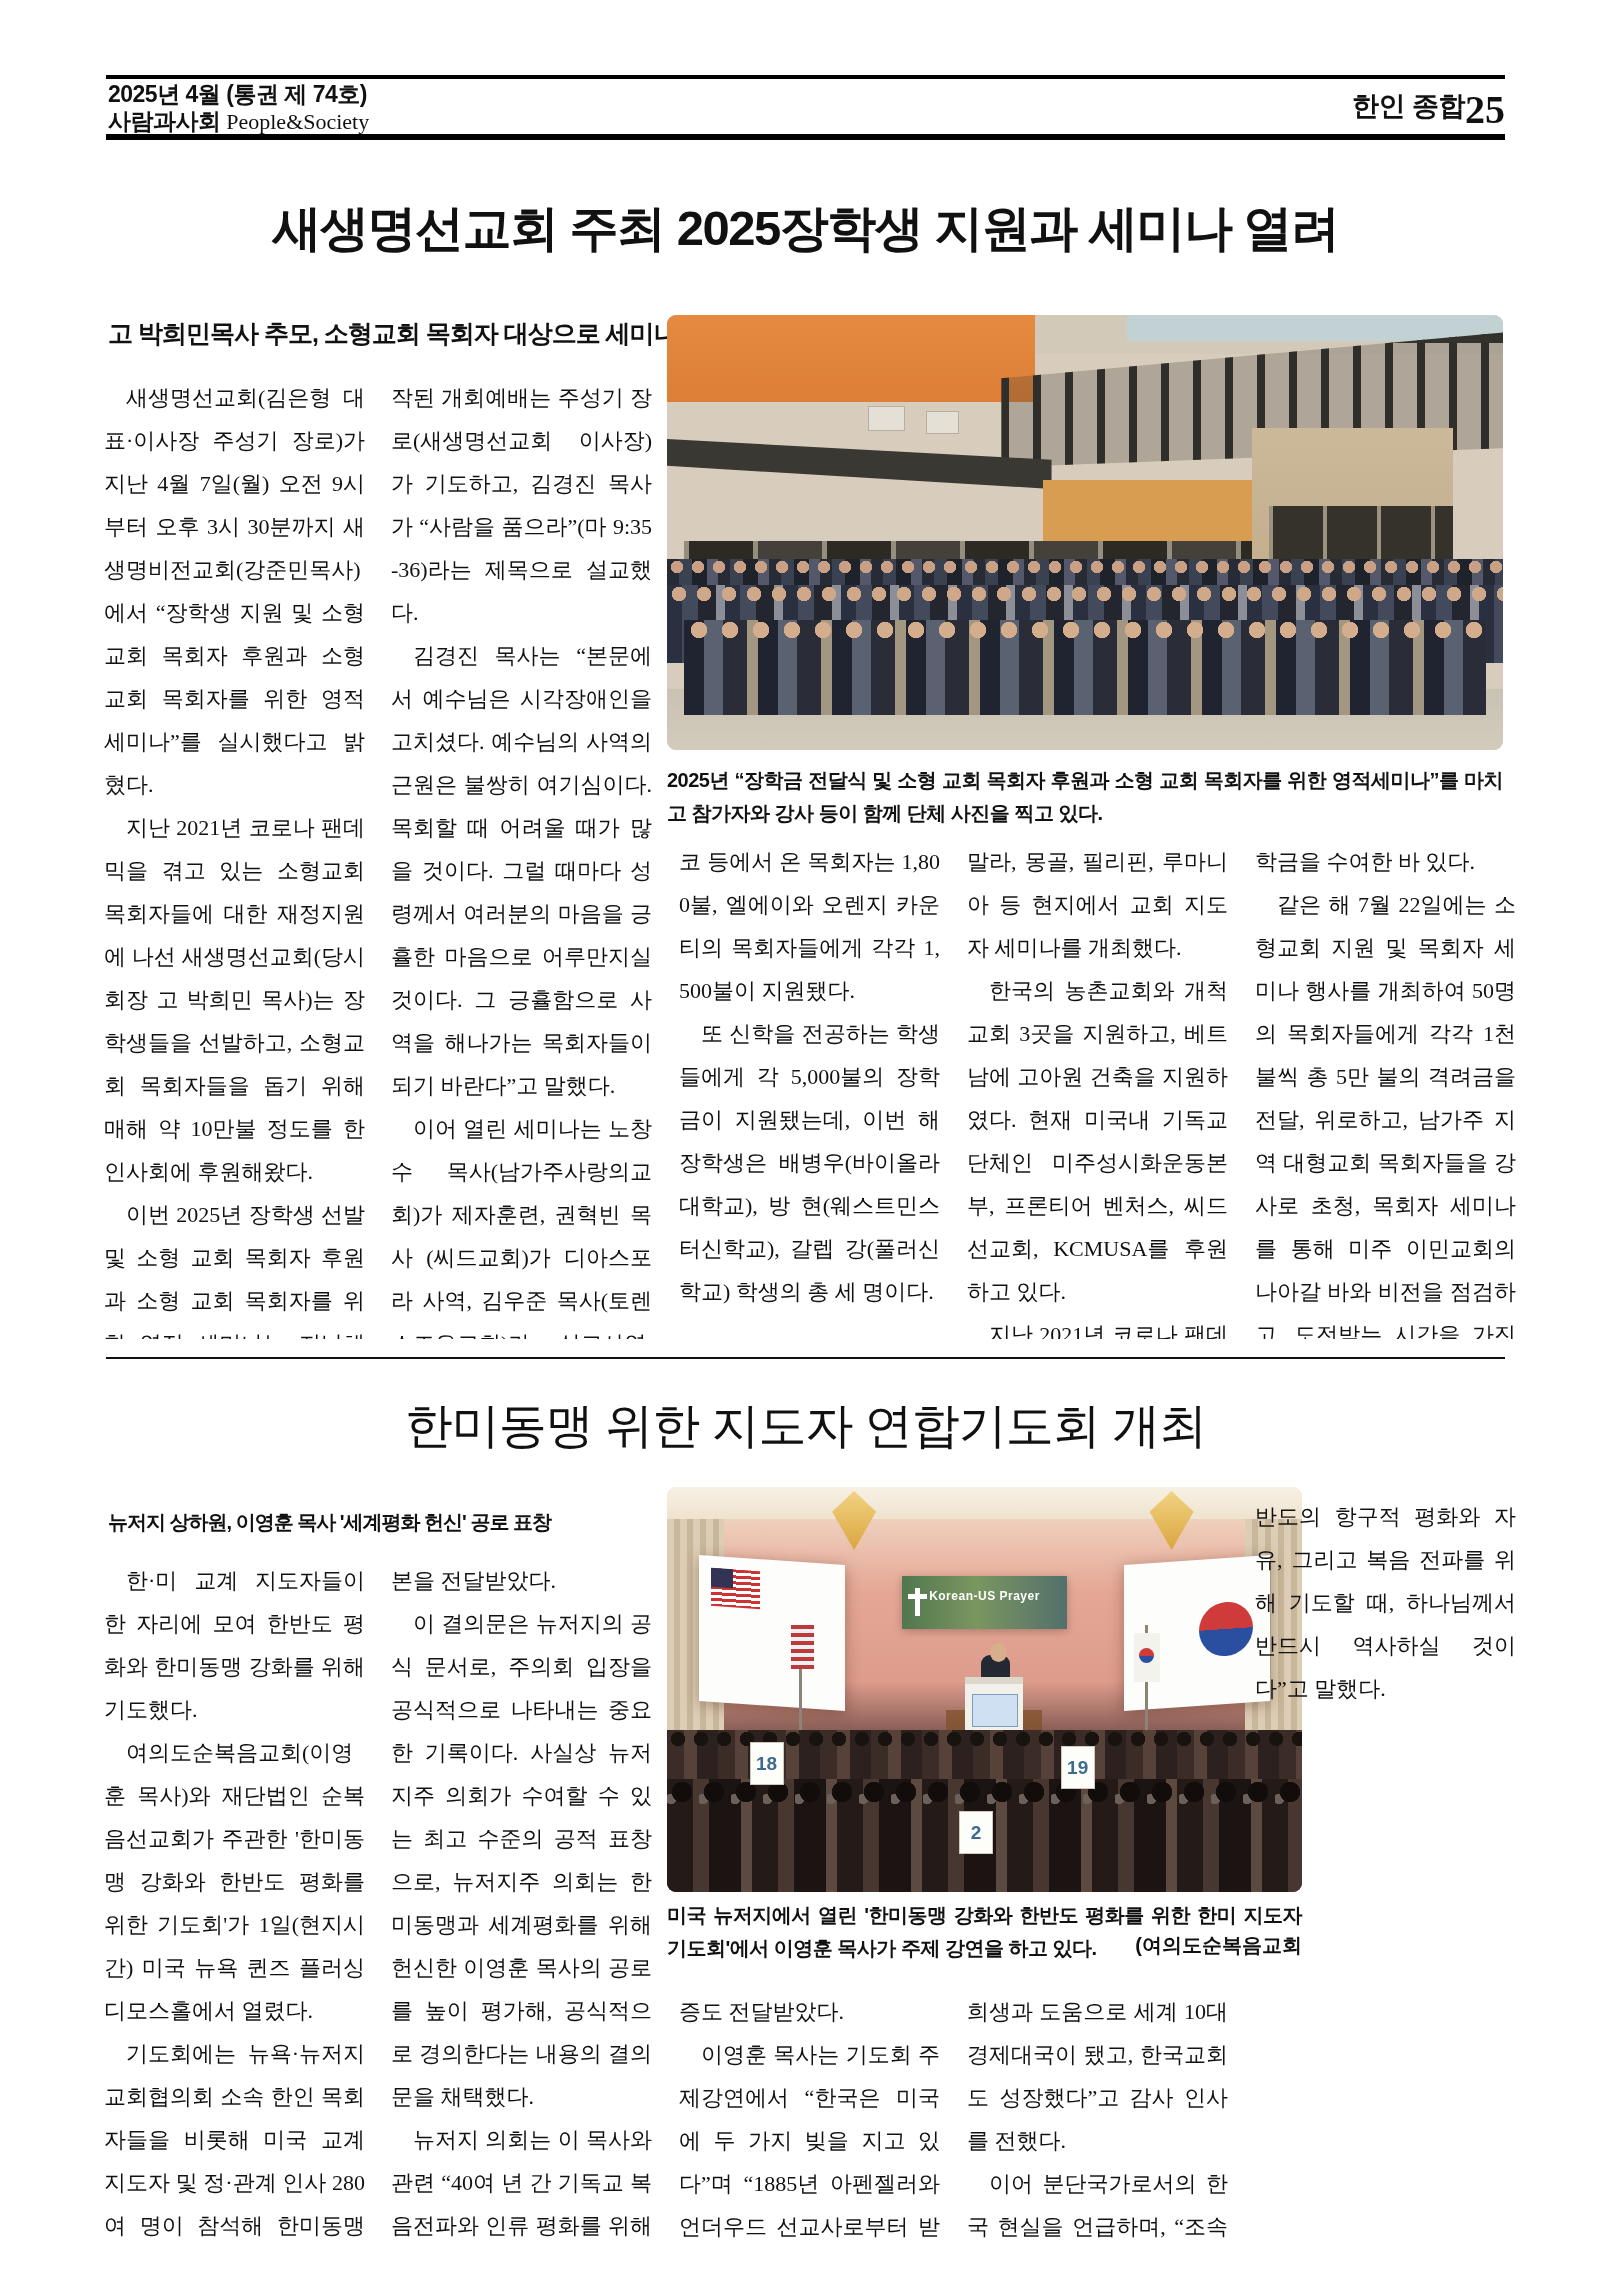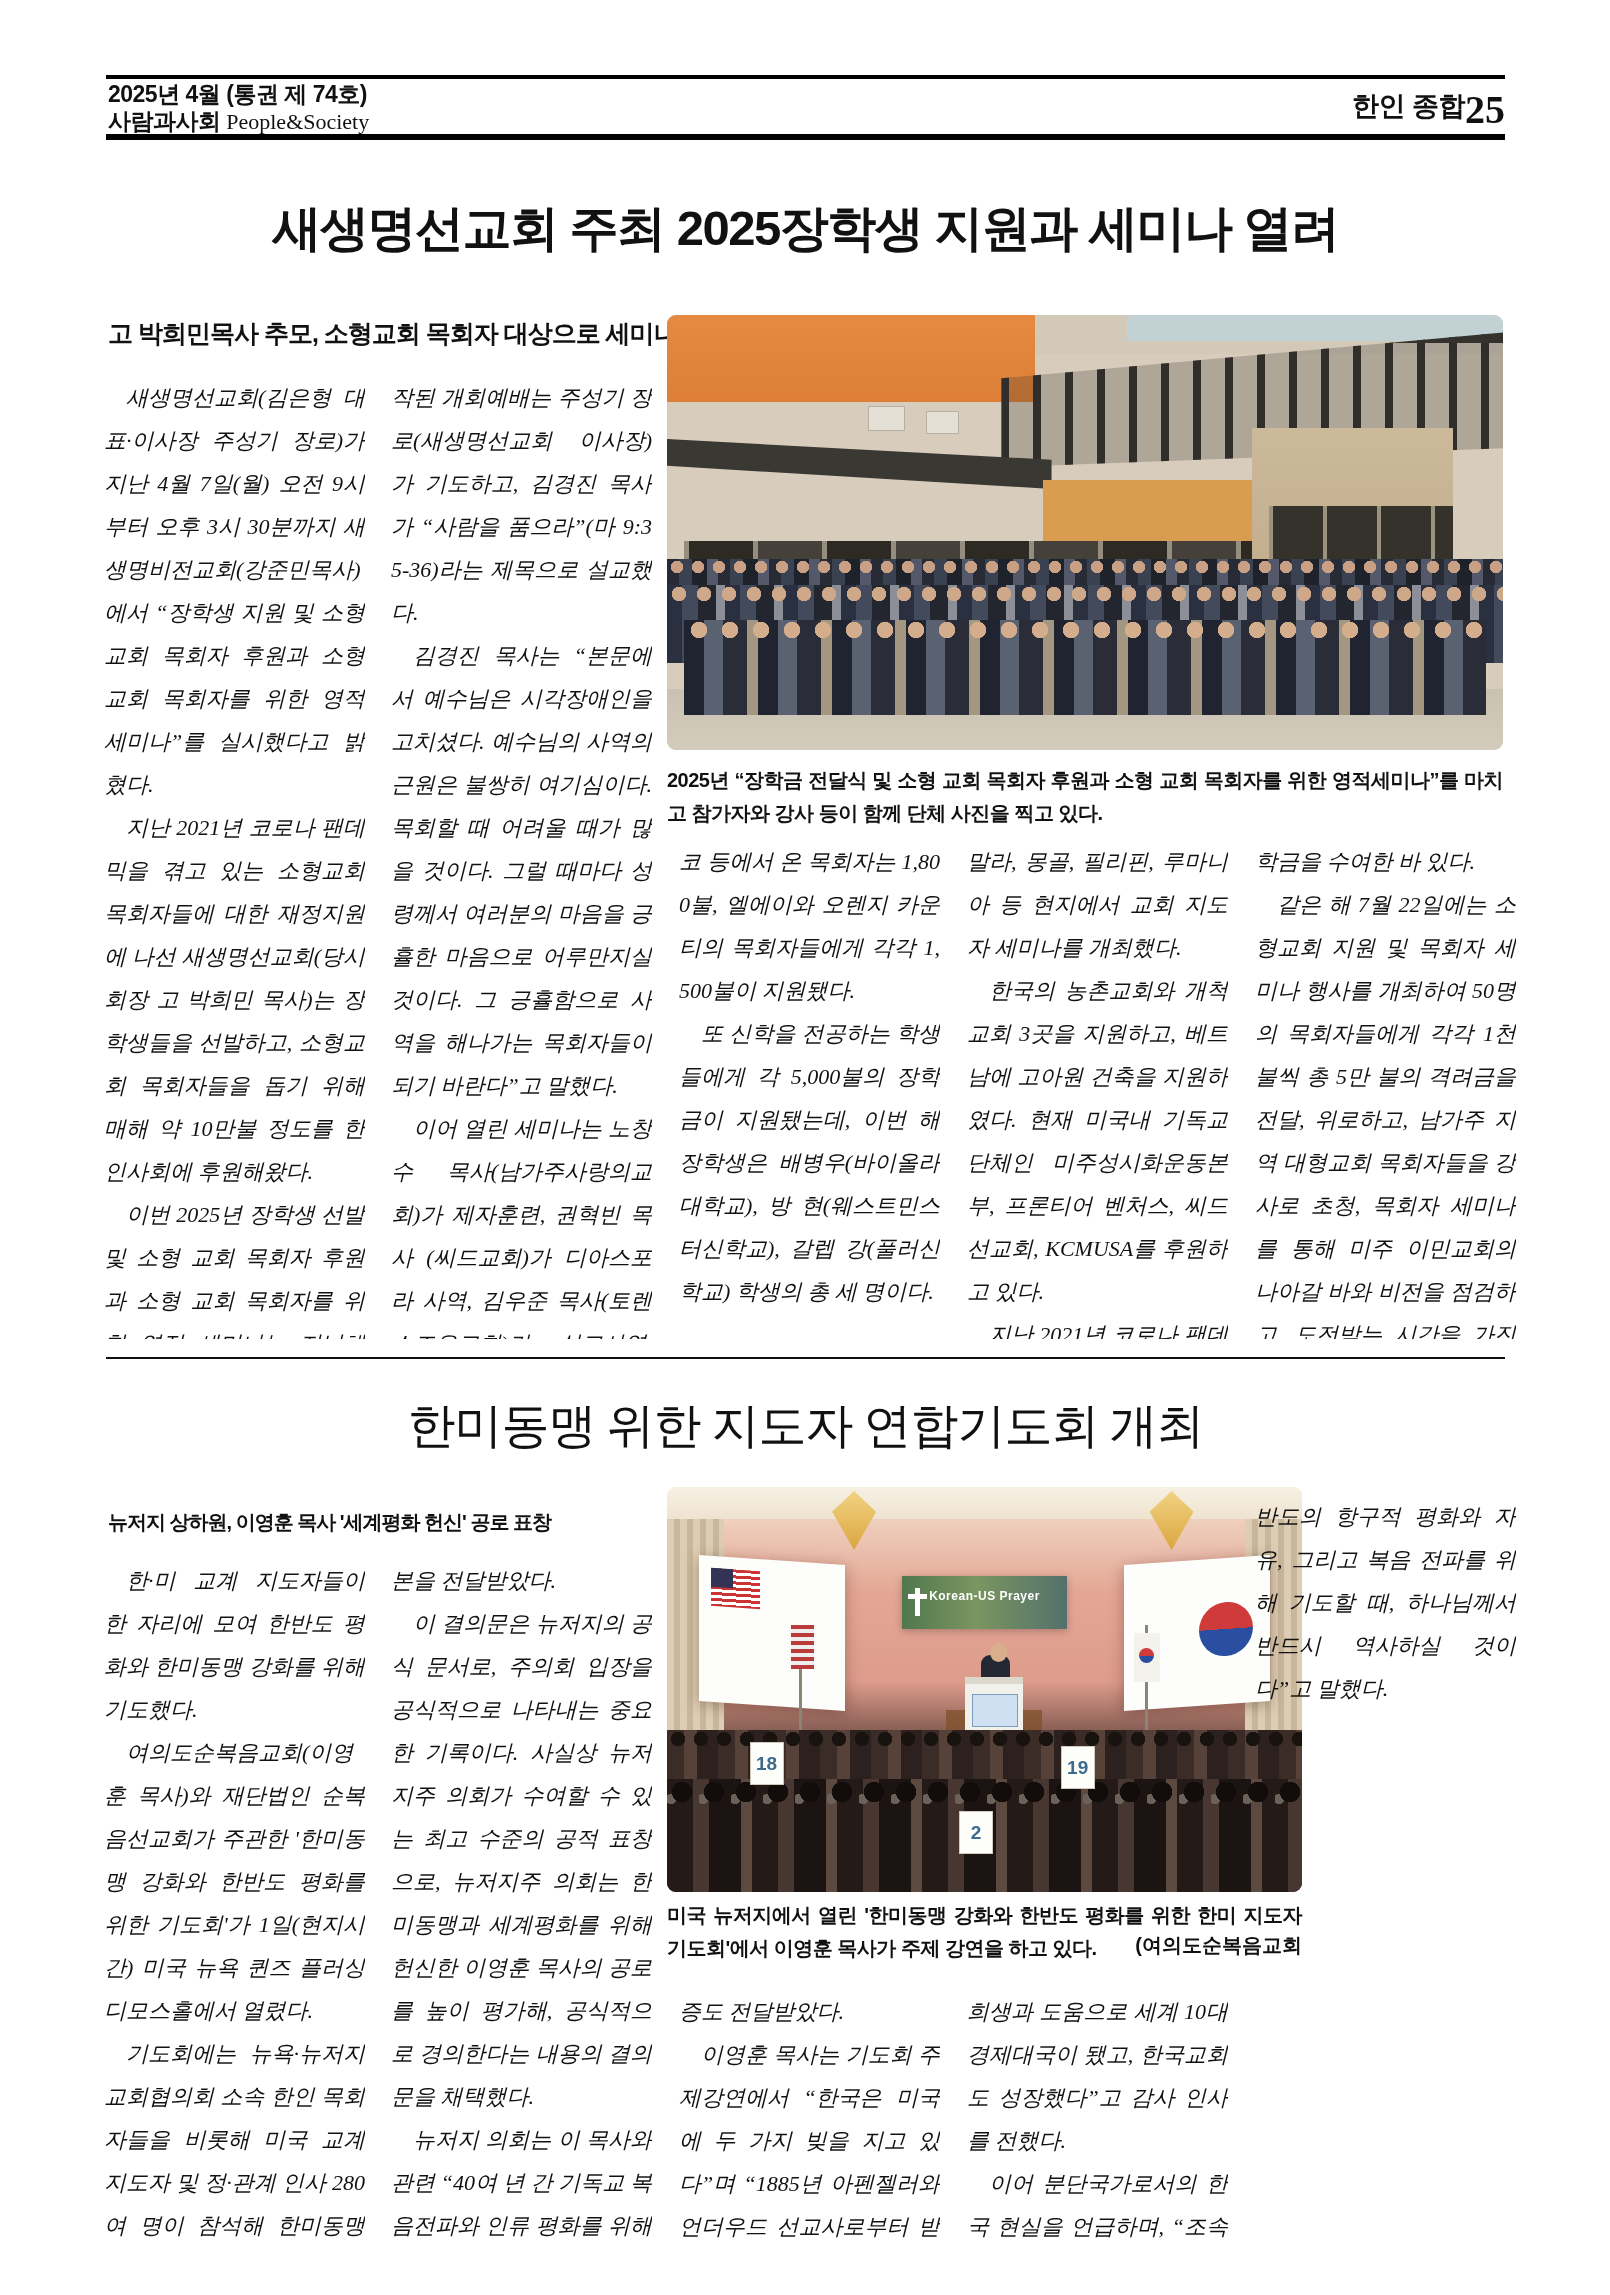--- a/index.html
+++ b/index.html
@@ -11,26 +11,26 @@
   .hdr-line1{font-family:"Liberation Sans","DejaVu Sans",sans-serif;font-weight:bold;font-size:23px;letter-spacing:-0.5px;}
   .hdr-line2{font-size:23px;}
   .hdr-kr{font-family:"Liberation Sans","DejaVu Sans",sans-serif;font-weight:bold;letter-spacing:-0.5px;}
   .hdr-en{font-family:"Liberation Serif","DejaVu Serif",serif;font-weight:normal;}
   .hdr-right{display:flex;align-items:flex-end;}
   .hdr-section{font-family:"Liberation Sans","DejaVu Sans",sans-serif;font-weight:bold;font-size:27px;letter-spacing:-0.5px;padding-bottom:5px;}
   .hdr-pagenum{font-size:40px;font-weight:bold;line-height:.95;}
   
   .headline1{width:1399px;text-align:center;font-family:"Liberation Sans","DejaVu Sans",sans-serif;
              font-weight:bold;font-size:49px;letter-spacing:-1.5px;line-height:1.4;}
-  .headline2{width:1399px;text-align:center;font-family:Liberation Serif, serif;
+  .headline2{width:1399px;text-align:center;font-family:Liberation Sans, sans-serif;
              font-weight:normal;font-size:48px;letter-spacing:-1px;line-height:1.4;}
   .subhead{font-family:"Liberation Sans","DejaVu Sans",sans-serif;font-weight:bold;font-size:25px;letter-spacing:-1px;}
   
   .col{font-size:22px;line-height:43px;text-align:justify;word-break:break-all;overflow:hidden;}
-  .col p{margin:0;font-style:italic;}
+  .col p{margin:0;}
   .col p.ind{text-indent:22px;}
   
   .caption{font-family:"Liberation Sans","DejaVu Sans",sans-serif;font-weight:bold;font-size:20px;
            line-height:33px;letter-spacing:-0.5px;text-align:justify;word-break:break-all;}
   .cap-credit{position:absolute;right:0;top:33px;font-family:"Liberation Sans","DejaVu Sans",sans-serif;
               font-weight:bold;font-size:20px;}
   .divider{background:#111;}
   
   .photo{overflow:hidden;border-radius:9px;}
   .photo1{background:#d8cdbc;}

